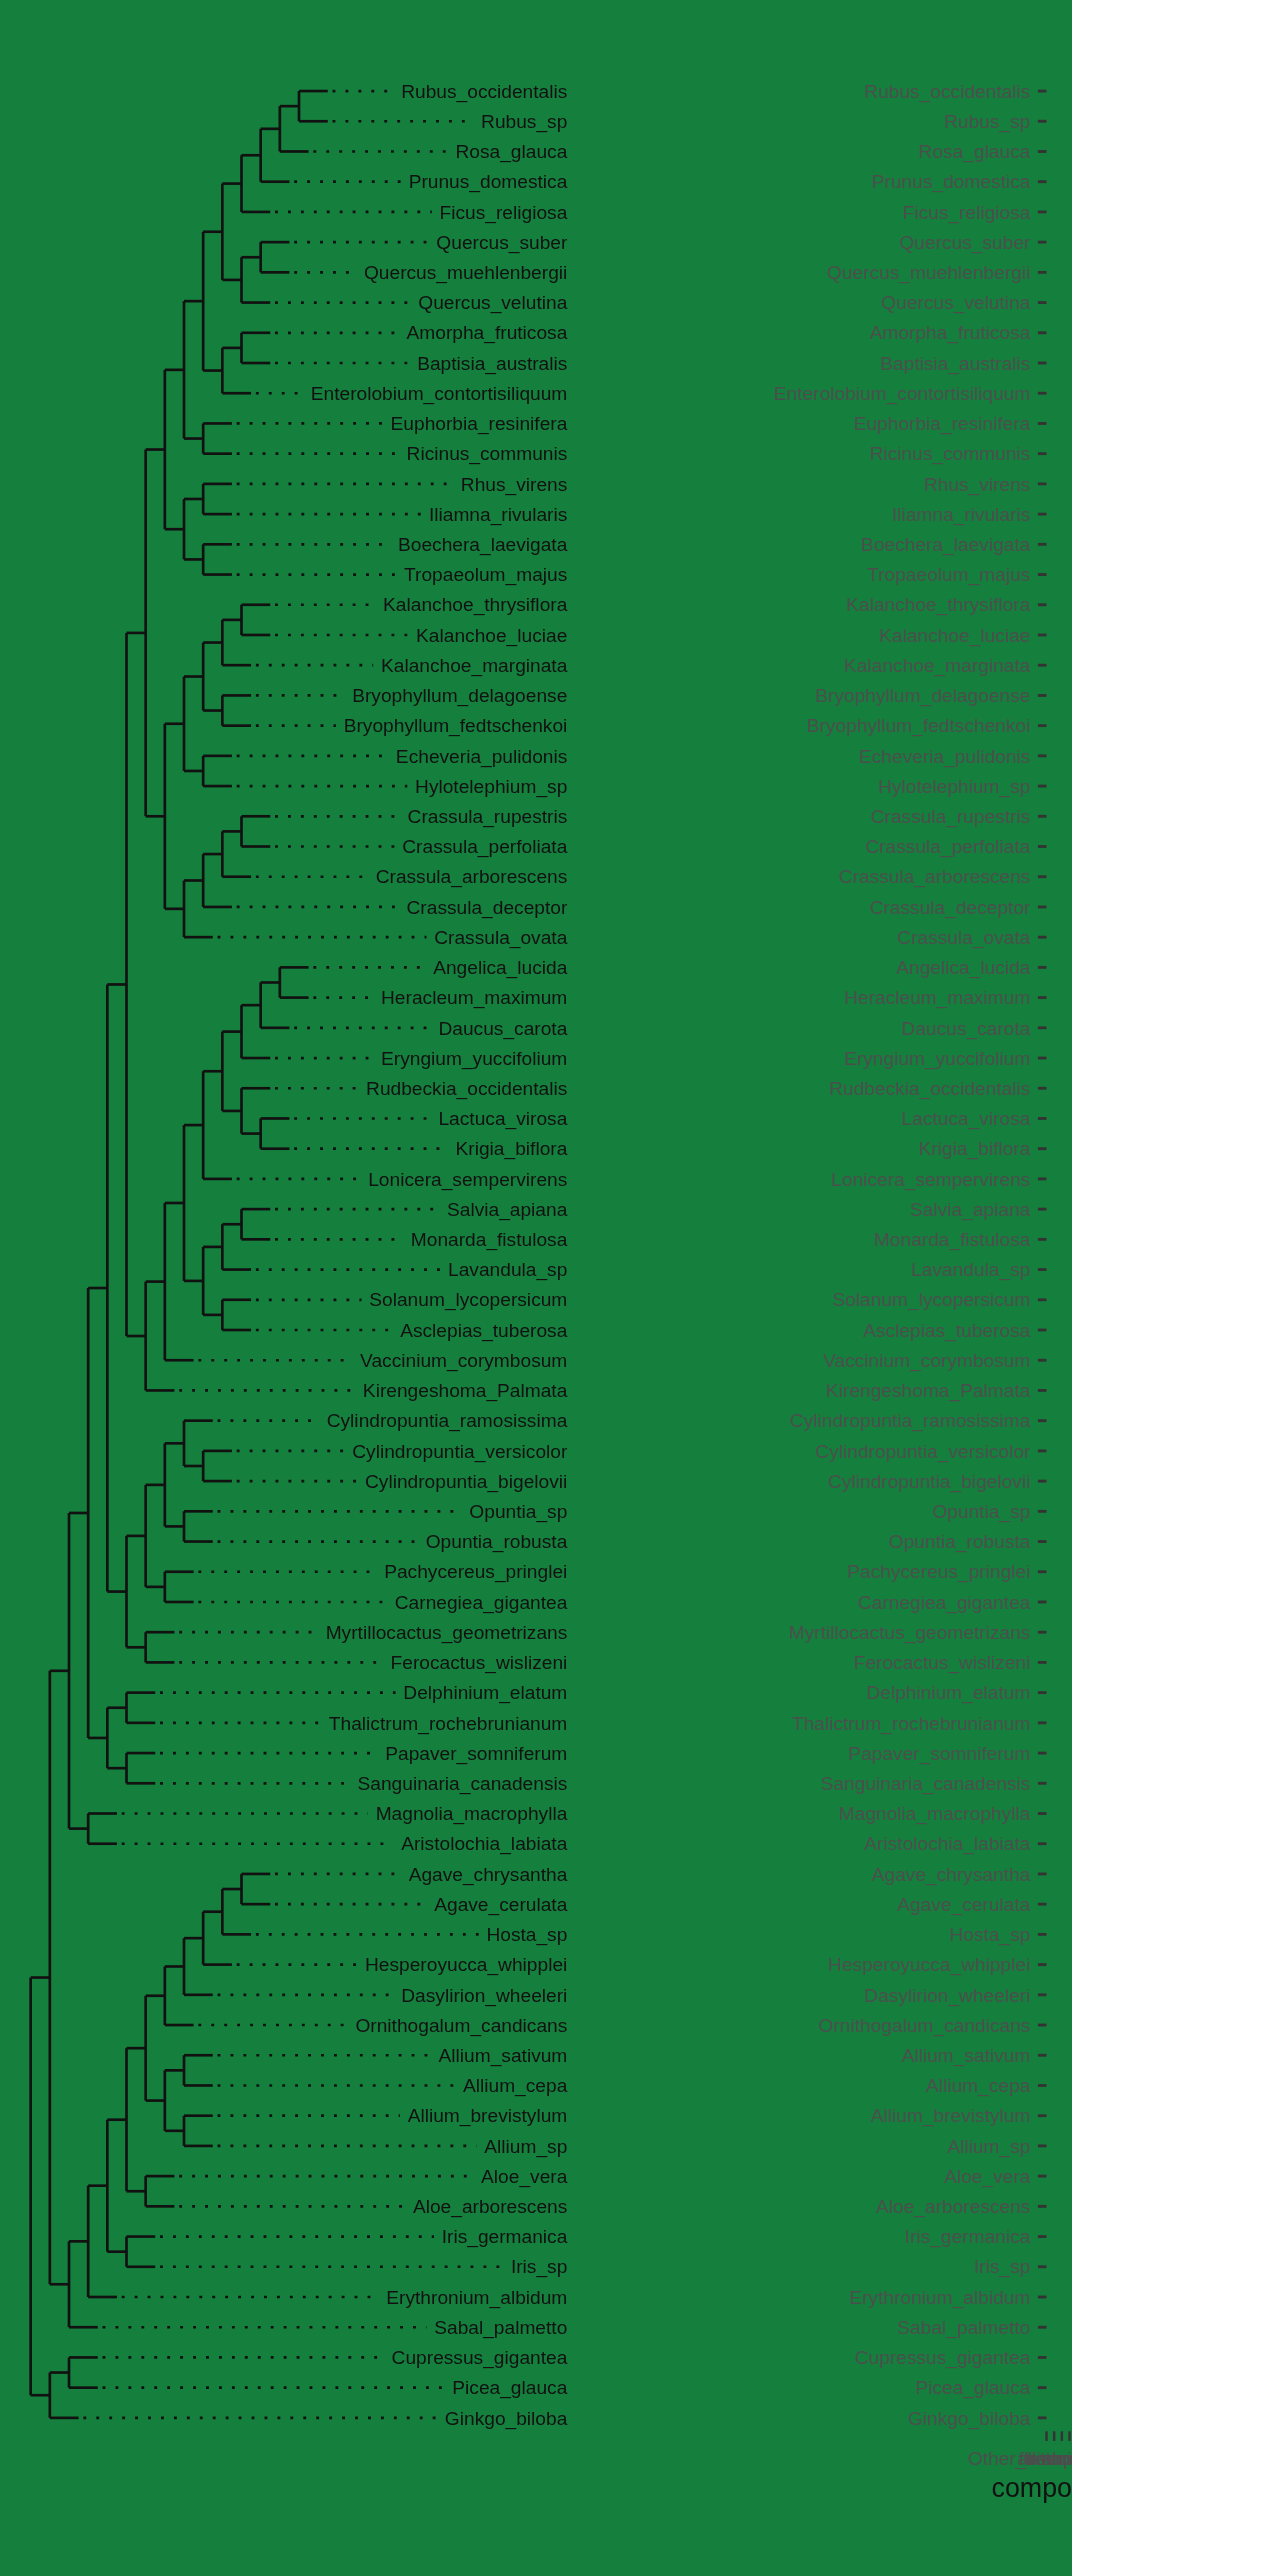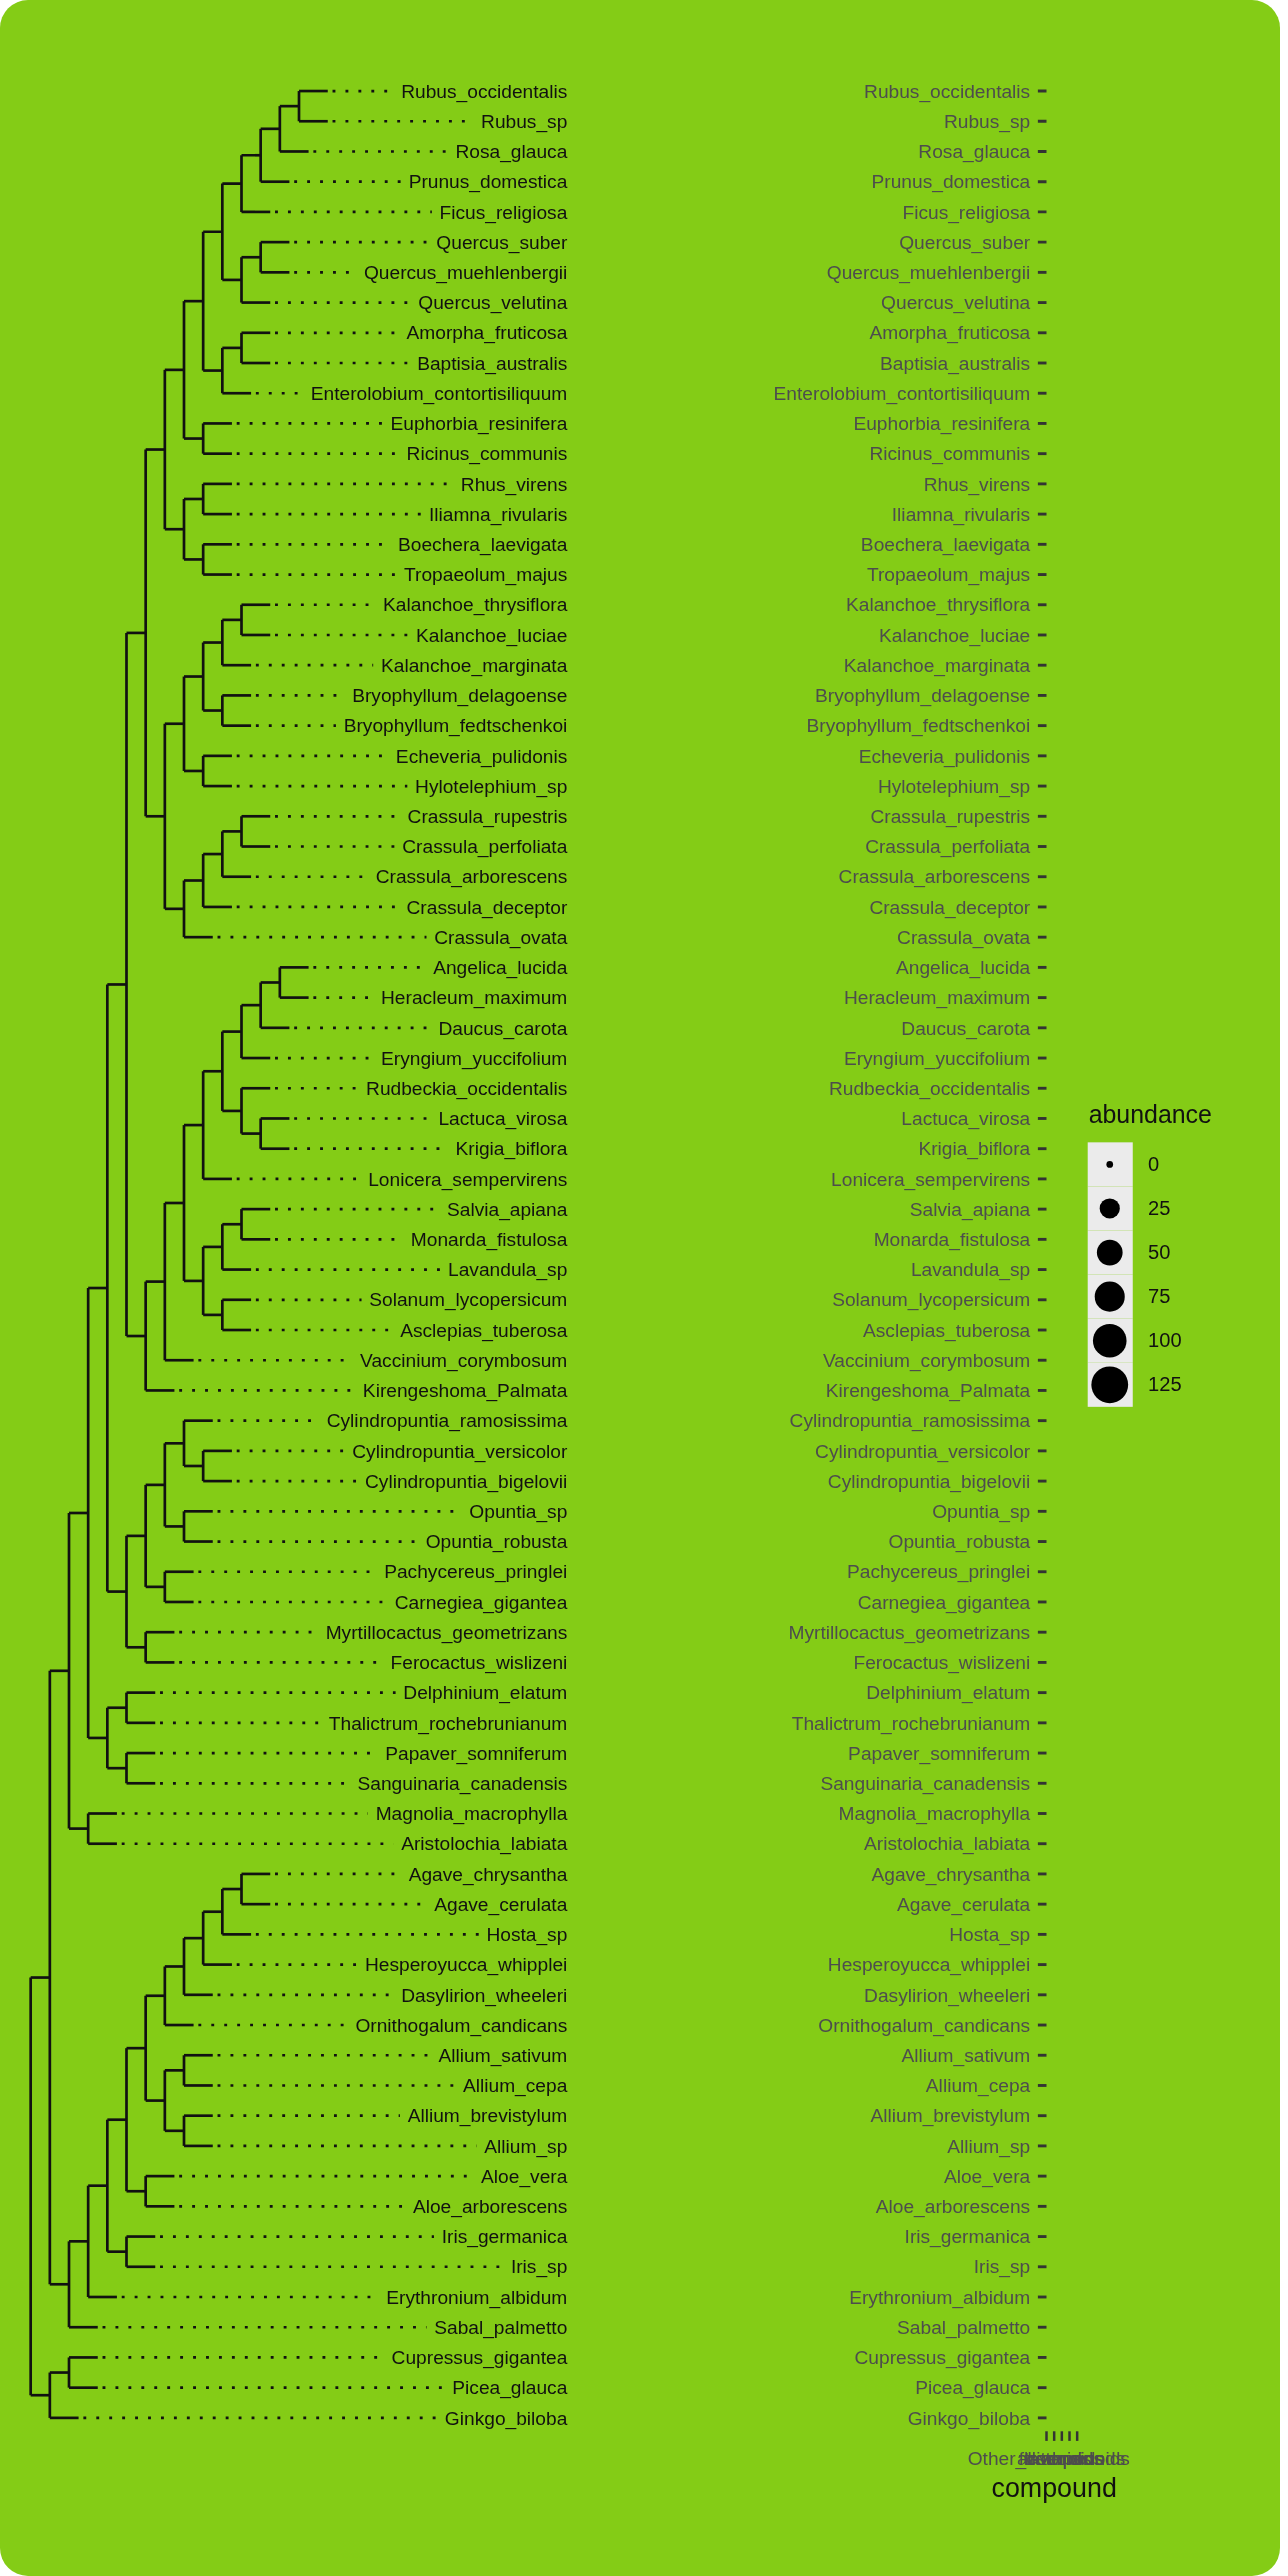--- a/index.html
+++ b/index.html
@@ -1,16 +1,16 @@
 <!DOCTYPE html>
 <html><head>
 <meta charset="utf-8">
 <style>
   html,body{margin:0;padding:0;background:#ffffff;}
-  .figure{position:relative;width:1280px;height:2576px;background:#84cc16;overflow:hidden;border-radius:28px;}
+  .figure{position:relative;width:1072px;height:2576px;background:#15803d;overflow:hidden;}
   svg text{font-family:"Liberation Sans","DejaVu Sans",sans-serif;}
   .tip-label{fill:#111111;font-size:20px;}
   .axis-label{fill:#4d4d4d;font-size:20px;}
   .xtick-label{fill:#4d4d4d;font-size:20px;}
   .axis-title{fill:#111111;font-size:28px;}
   .legend-title{fill:#111111;font-size:26px;}
   .legend-value{fill:#111111;font-size:21px;}
 </style>
 </head>
 <body>

